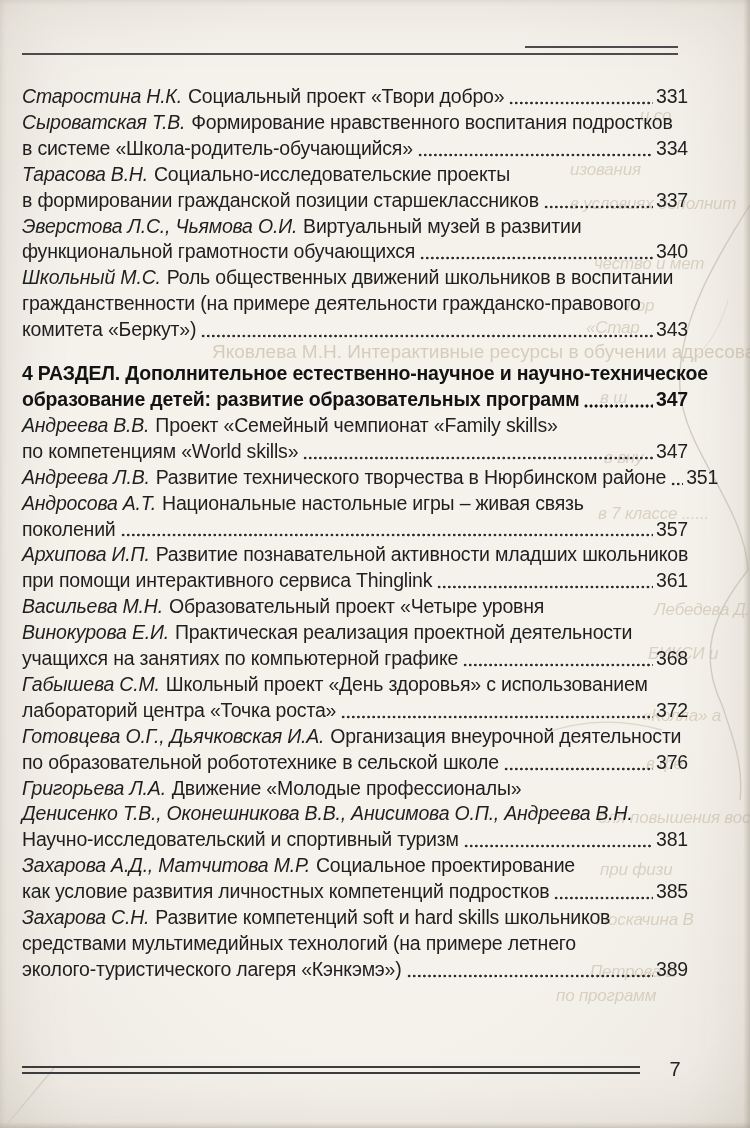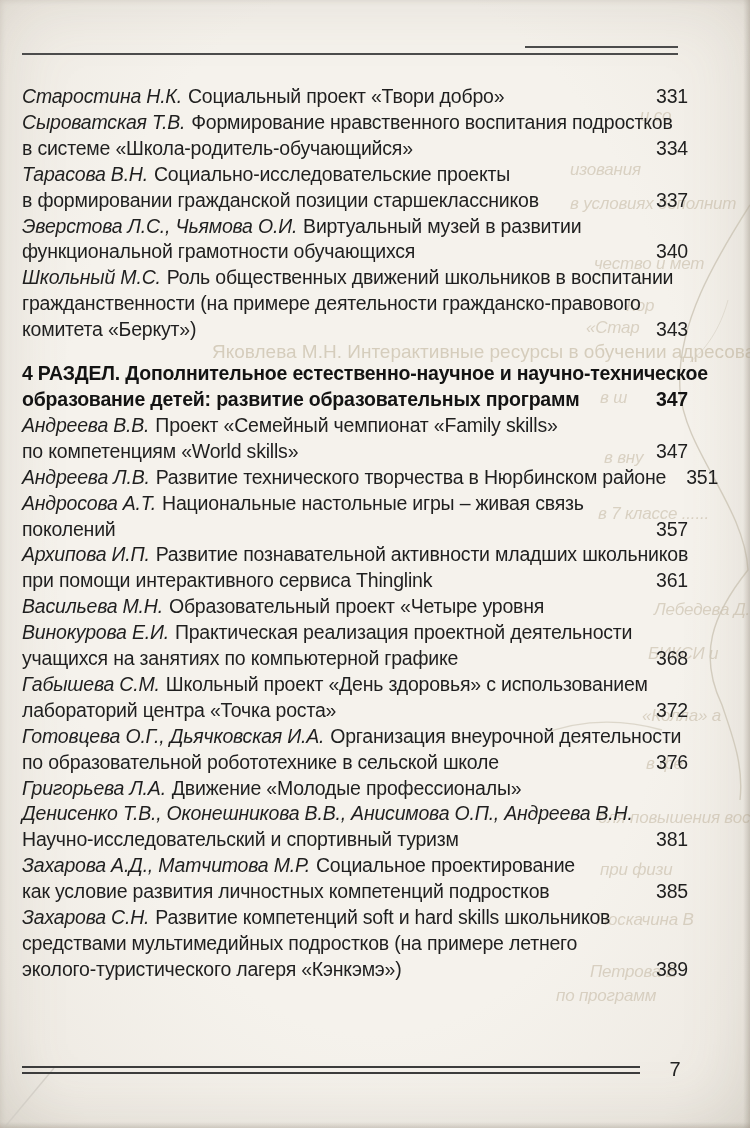--- a/index.html
+++ b/index.html
@@ -29,21 +29,21 @@
     position:absolute;left:660px;top:1058px;width:30px;
     font-size:20px;color:#222;text-align:center;
   }
 
   
   .toc{
     position:absolute;left:22px;top:84px;width:666px;
     font-size:19.5px;line-height:25.9px;color:#1f1f1f;
     letter-spacing:-0.2px;
   }
-  .line{display:flex;white-space:pre;align-items:center;}
+  .line{display:flex;white-space:pre;}
   .au{font-style:italic;margin-right:6px;}
   .leader{
     flex:1 1 auto;min-width:12px;margin:0 3px 0 5px;
     background-image:radial-gradient(circle at 2px 2px, #2d2d2d 1.3px, rgba(0,0,0,0) 1.6px);
     background-size:5.1px 4px;background-repeat:repeat-x;
     background-position:left calc(100% - 5px);
   }
   .pg{flex:0 0 auto;}
   .entry.sec{margin-top:18px;font-weight:700;color:#131313;}
   .entry.sec .leader{
@@ -161,21 +161,21 @@
       <div class="entry">
         <div class="line"><span class="au">Денисенко Т.В., Оконешникова В.В., Анисимова О.П., Андреева В.Н.</span></div>
         <div class="line"><span class="tx">Научно-исследовательский и спортивный туризм</span><span class="leader"></span><span class="pg">381</span></div>
       </div>
       <div class="entry">
         <div class="line"><span class="au">Захарова А.Д., Матчитова М.Р.</span><span class="tx">Социальное проектирование</span></div>
         <div class="line"><span class="tx">как условие развития личностных компетенций подростков</span><span class="leader"></span><span class="pg">385</span></div>
       </div>
       <div class="entry">
         <div class="line"><span class="au">Захарова С.Н.</span><span class="tx">Развитие компетенций soft и hard skills школьников</span></div>
-        <div class="line"><span class="tx">средствами мультимедийных подростков (на примере летнего</span></div>
+        <div class="line"><span class="tx">средствами мультимедийных технологий (на примере летнего</span></div>
         <div class="line"><span class="tx">эколого-туристического лагеря «Кэнкэмэ»)</span><span class="leader"></span><span class="pg">389</span></div>
       </div>
     </div>
 
   <div class="rule frule-1"></div>
   <div class="rule frule-2"></div>
   <div class="folio">7</div>
 
   <div class="edge-right"></div>
   <div class="edge-bottom"></div>

